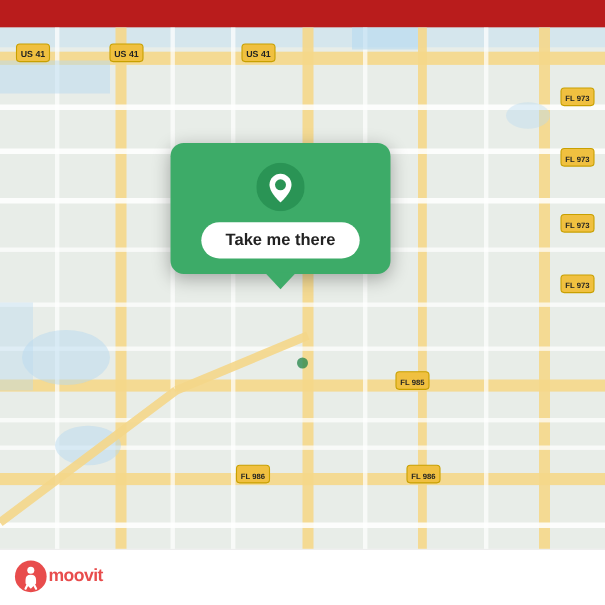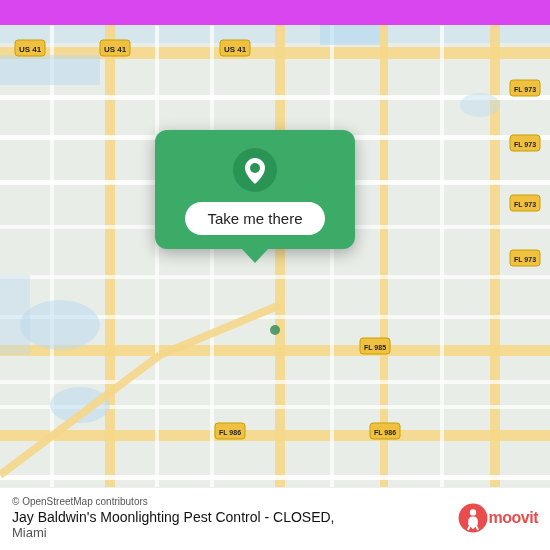--- a/index.html
+++ b/index.html
@@ -8,21 +8,21 @@
       height: 550px;
       overflow: hidden;
       font-family: Arial, sans-serif;
       position: relative;
     }
 
     #map-container {
       width: 550px;
       height: 550px;
       position: relative;
-      background-color: #d946ef;
+      background-color: #b91c1c;
       overflow: hidden;
     }
 
     
     #map-svg {
       position: absolute;
       top: 0; left: 0;
       width: 100%; height: 100%;
     }
 
@@ -58,21 +58,21 @@
       margin-bottom: 10px;
     }
 
     #take-me-there-btn {
       background: white;
       color: #222;
       border: none;
       border-radius: 20px;
       padding: 8px 22px;
       font-size: 15px;
-      font-weight: 400;
+      font-weight: 700;
       cursor: pointer;
       white-space: nowrap;
     }
 
     
     #bottom-bar {
       position: absolute;
       bottom: 0;
       left: 0;
       width: 100%;
@@ -209,25 +209,20 @@
     <svg class="pin-icon" viewBox="0 0 44 44">
       <circle cx="22" cy="22" r="22" fill="#2a9455"></circle>
       <path d="M22 10 C16.48 10 12 14.48 12 20 C12 27.5 22 36 22 36 C22 36 32 27.5 32 20 C32 14.48 27.52 10 22 10Z" fill="white"></path>
       <circle cx="22" cy="20" r="5" fill="#2a9455"></circle>
     </svg>
 
     <button id="take-me-there-btn">Take me there</button>
   </div>
 
   <div id="bottom-bar">
-    <div id="bottom-left">
-      <span id="osm-credit">© OpenStreetMap contributors</span>
-      <span id="place-name">Jay Baldwin's Moonlighting Pest Control - CLOSED,</span>
-      <span id="place-sub">Miami</span>
-    </div>
 
     <div id="moovit-logo">
 
       <svg class="moovit-m" viewBox="0 0 40 40">
 
         <circle cx="20" cy="20" r="18" fill="#e84c4c"></circle>
 
         <circle cx="20" cy="13" r="4" fill="white"></circle>
 
         <path d="M14 24 Q14 18 20 18 Q26 18 26 24 L26 28 L20 34 L14 28 Z" fill="white"></path>

